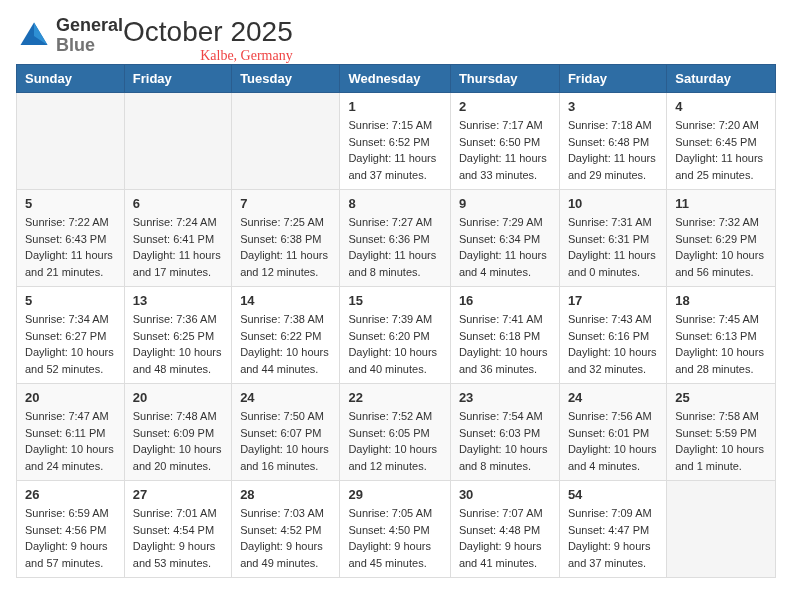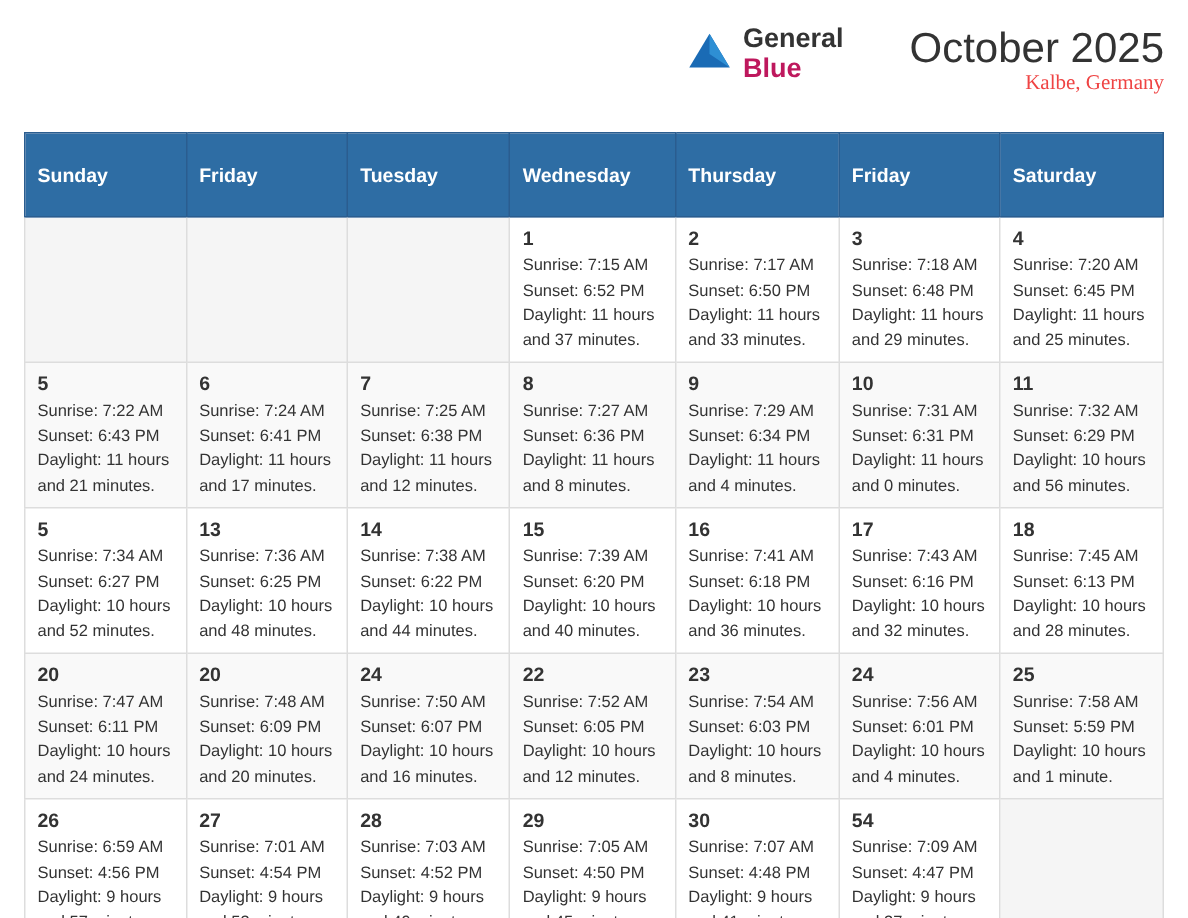--- a/index.html
+++ b/index.html
@@ -5,39 +5,38 @@
     * { box-sizing: border-box; margin: 0; padding: 0; }
     body {
       font-family: Arial, sans-serif;
       background: #fff;
       width: 792px;
       min-height: 612px;
       padding: 16px;
     }
     .header {
       display: flex;
-      justify-content: flex-end;
+      justify-content: flex-start;
       align-items: flex-start;
-      margin-bottom: 24px;
-      gap: 44px;
+      margin-bottom: 0;
     }
     .logo {
       display: flex;
       align-items: center;
       gap: 4px;
     }
     .logo-text {
       display: flex;
       flex-direction: column;
       font-size: 18px;
       font-weight: bold;
       line-height: 1.1;
     }
     .logo-general { color: #333; }
-    .logo-blue { color: #be185d; }
+    .logo-blue { color: #737373; }
     .logo-icon {
       width: 36px;
       height: 36px;
     }
     .title-block {
       text-align: right;
     }
     .month-title {
       font-size: 28px;
       font-weight: 300;
@@ -50,21 +49,21 @@
     }
     .calendar {
       width: 100%;
       border-collapse: collapse;
       border: 1px solid #ccc;
     }
     .calendar th {
       background-color: #2e6da4;
       color: white;
       text-align: left;
-      padding: 20px 8px;
+      padding: 6px 8px;
       font-size: 13px;
       font-weight: bold;
       border: 1px solid #2a5d8f;
     }
     .calendar td {
       vertical-align: top;
       padding: 6px 8px;
       border: 1px solid #ddd;
       font-size: 11px;
       color: #333;

